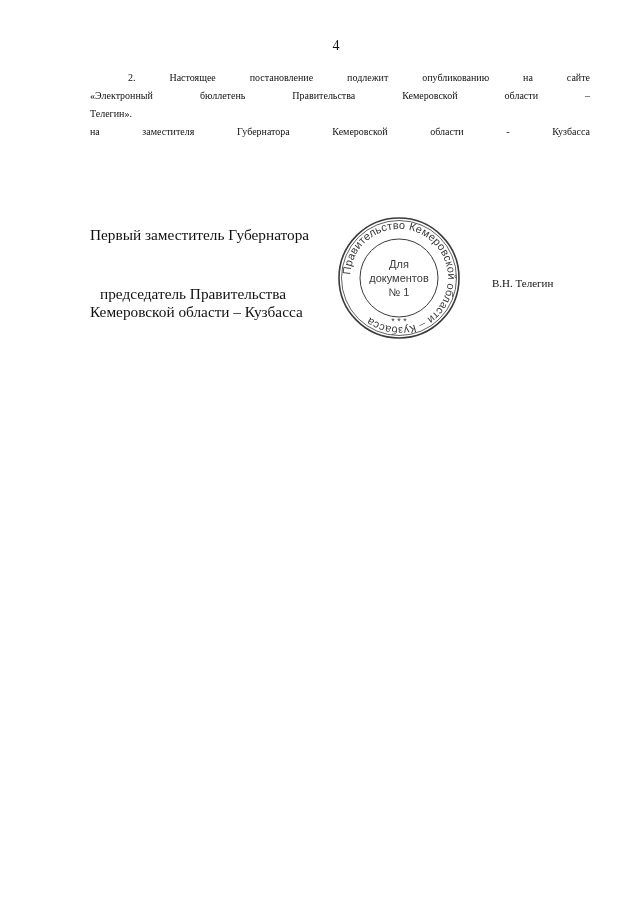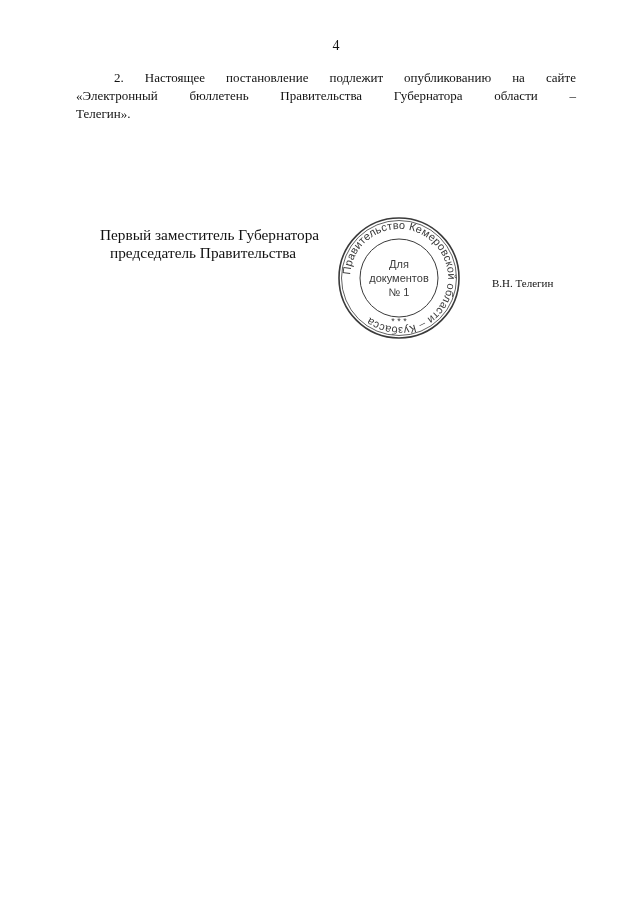--- a/index.html
+++ b/index.html
@@ -19,51 +19,51 @@
       position: absolute;
       top: 38px;
       left: 0;
       width: 100%;
       text-align: center;
       font-size: 14px;
       margin-left: 16px;
     }
     .body-text {
       position: absolute;
-      left: 76px;
+      left: 90px;
       top: 69px;
       width: 500px;
-      font-size: 13px;
+      font-size: 10px;
       line-height: 18px;
       text-align: justify;
     }
     .para {
       margin: 0;
       text-indent: 38px;
       text-align-last: left;
     }
     .line {
       display: block;
       text-align: justify;
       text-align-last: justify;
       text-indent: 0;
       white-space: nowrap;
     }
     .line.first { padding-left: 38px; }
     .line.last { text-align-last: left; }
 
     .signature-block {
       position: absolute;
-      left: 100px;
+      left: 90px;
       top: 226px;
       font-size: 15.3px;
       line-height: 18px;
     }
     .sig-line { display: block; white-space: nowrap; }
-    .sig-line.indent { padding-left: 10px; }
+    .sig-line.indent { padding-left: 10px; margin-top: 41px; }
 
     .signer-name {
       position: absolute;
       left: 492px;
       top: 274px;
       font-size: 11px;
       line-height: 18px;
       white-space: nowrap;
     }
 
@@ -77,30 +77,32 @@
     .stamp svg { display: block; }
   </style>
 </head>
 <body>
 
 <div class="page-number">4</div>
 
 <div class="body-text">
   <p class="para">
     <span class="line first">2. Настоящее постановление подлежит опубликованию на сайте</span>
-    <span class="line">«Электронный бюллетень Правительства Губернатора области –</span>
+    <span class="line">«Электронный бюллетень Правительства Кемеровской области –</span>
     <span class="line last">Телегин».</span>
   </p>
   <p class="para">
+    <span class="line">на заместителя Губернатора Кемеровской области - Кузбасса</span>
   </p>
 </div>
 
 <div class="signature-block">
   <span class="sig-line">Первый заместитель Губернатора</span>
   <span class="sig-line indent">председатель Правительства</span>
+  <span class="sig-line">Кемеровской области – Кузбасса</span>
 </div>
 
 <div class="stamp">
   <svg width="124" height="124" viewBox="0 0 124 124">
     <defs>
       <path id="ringPath" d="M 62,62 m -49,0 a 49,49 0 1,1 98,0 a 49,49 0 1,1 -98,0"></path>
     </defs>
     <circle cx="62" cy="62" r="60" fill="none" stroke="#3a3a3a" stroke-width="1.6"></circle>
     <circle cx="62" cy="62" r="57.5" fill="none" stroke="#3a3a3a" stroke-width="0.8"></circle>
     <circle cx="62" cy="62" r="39" fill="none" stroke="#3a3a3a" stroke-width="1"></circle>

